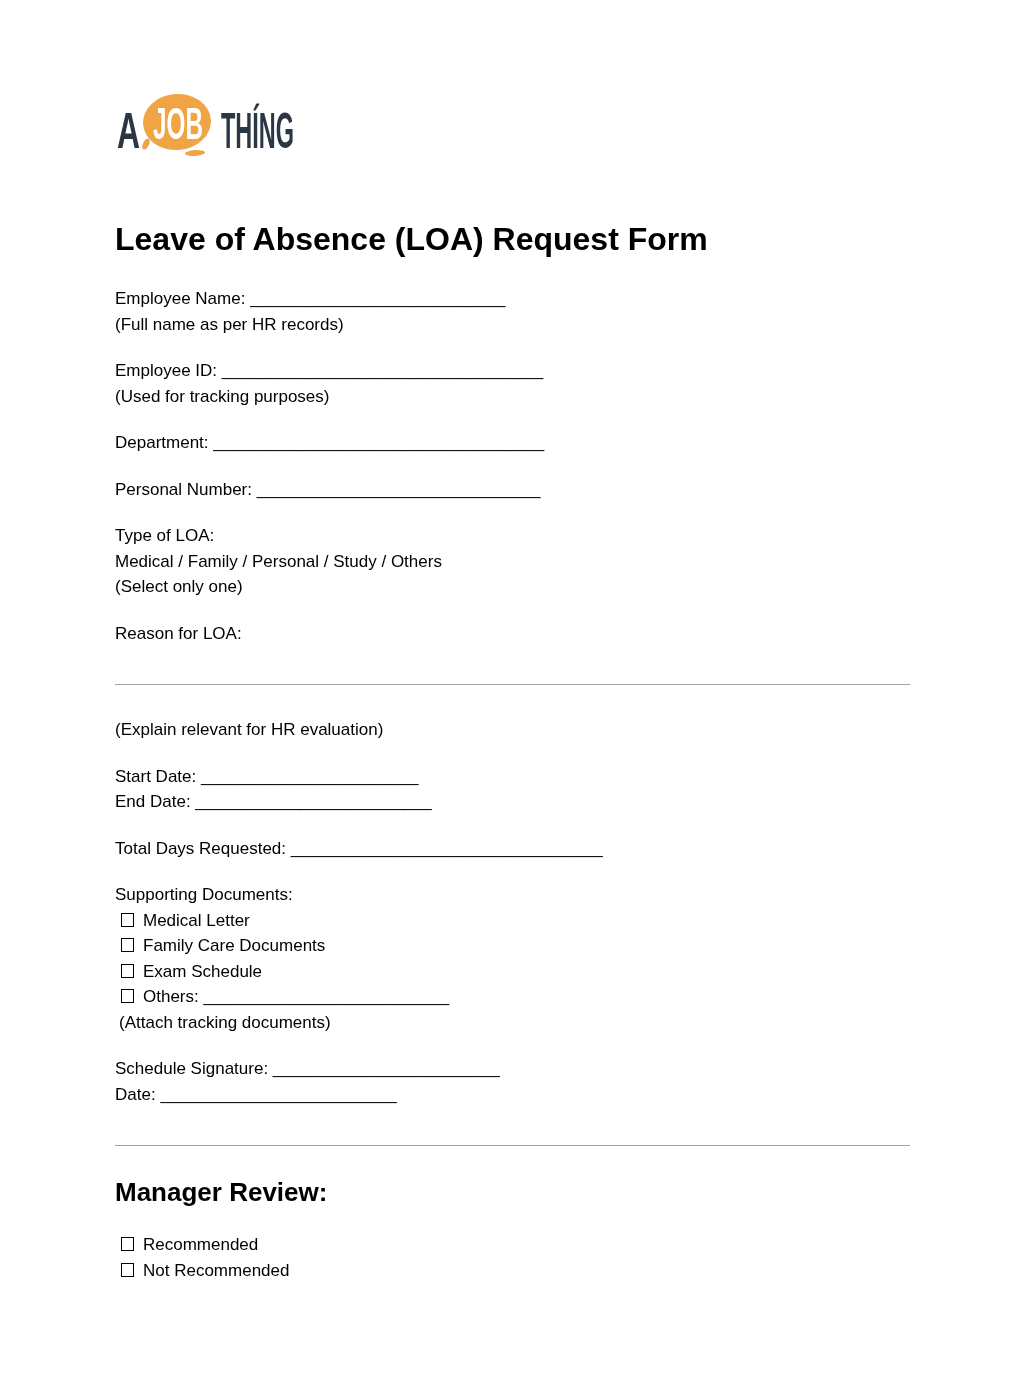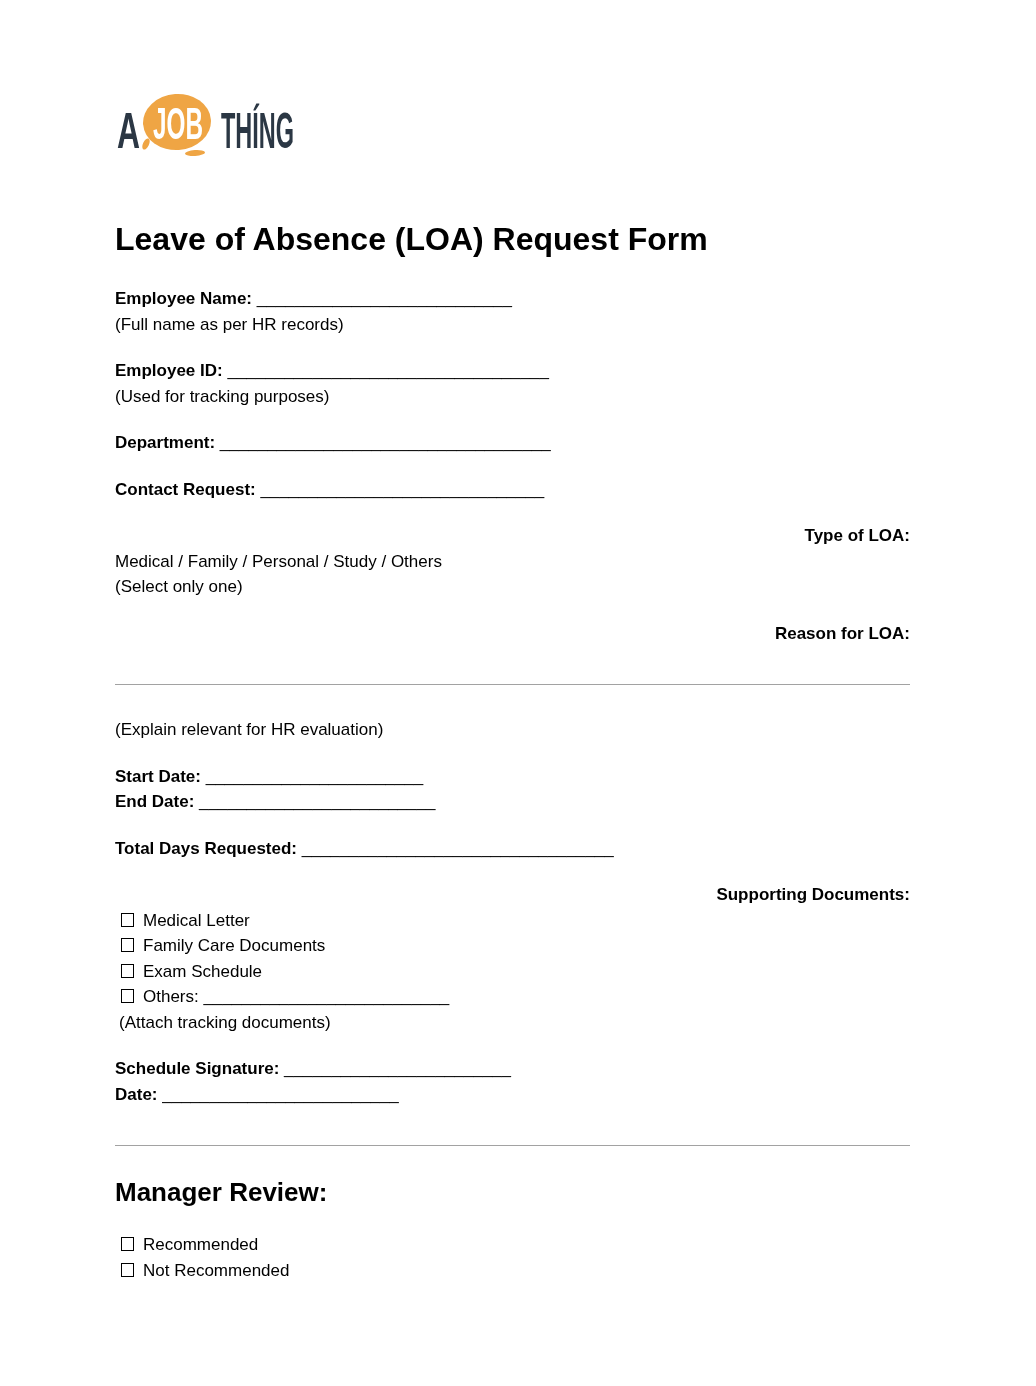--- a/index.html
+++ b/index.html
@@ -19,21 +19,21 @@
   .logo { height: 64px; margin-bottom: 66px; }
   .logo svg { display: block; }
   h1.title {
     font-size: 32px;
     line-height: 34px;
     font-weight: 700;
     margin: 0 0 30px 0;
   }
   .group { margin: 0 0 21px 0; }
   .group:last-child { margin-bottom: 0; }
-  .label { font-weight: 700; text-align: right; }
+  .label { font-weight: 400; }
   .blank { font-weight: 400; white-space: nowrap; }
   .note, .options { font-weight: 400; }
   hr.divider {
     border: none;
     border-top: 1px solid #a2a2a2;
     height: 0;
     margin: 38px 0 32px 0;
   }
   .cbrow { padding-left: 6px; }
   .cb {
@@ -80,21 +80,21 @@
   <div class="group">
     <div><span class="label">Employee ID:</span> <span class="blank">__________________________________</span></div>
     <div class="note">(Used for tracking purposes)</div>
   </div>
 
   <div class="group">
     <div><span class="label">Department:</span> <span class="blank">___________________________________</span></div>
   </div>
 
   <div class="group">
-    <div><span class="label">Contact Request:</span> <span class="blank">______________________________</span></div>
+    <div><span class="label">Personal Number:</span> <span class="blank">______________________________</span></div>
   </div>
 
   <div class="group">
     <div class="label">Type of LOA:</div>
     <div class="options">Medical / Family / Personal / Study / Others</div>
     <div class="note">(Select only one)</div>
   </div>
 
   <div class="group">
     <div class="label">Reason for LOA:</div>

